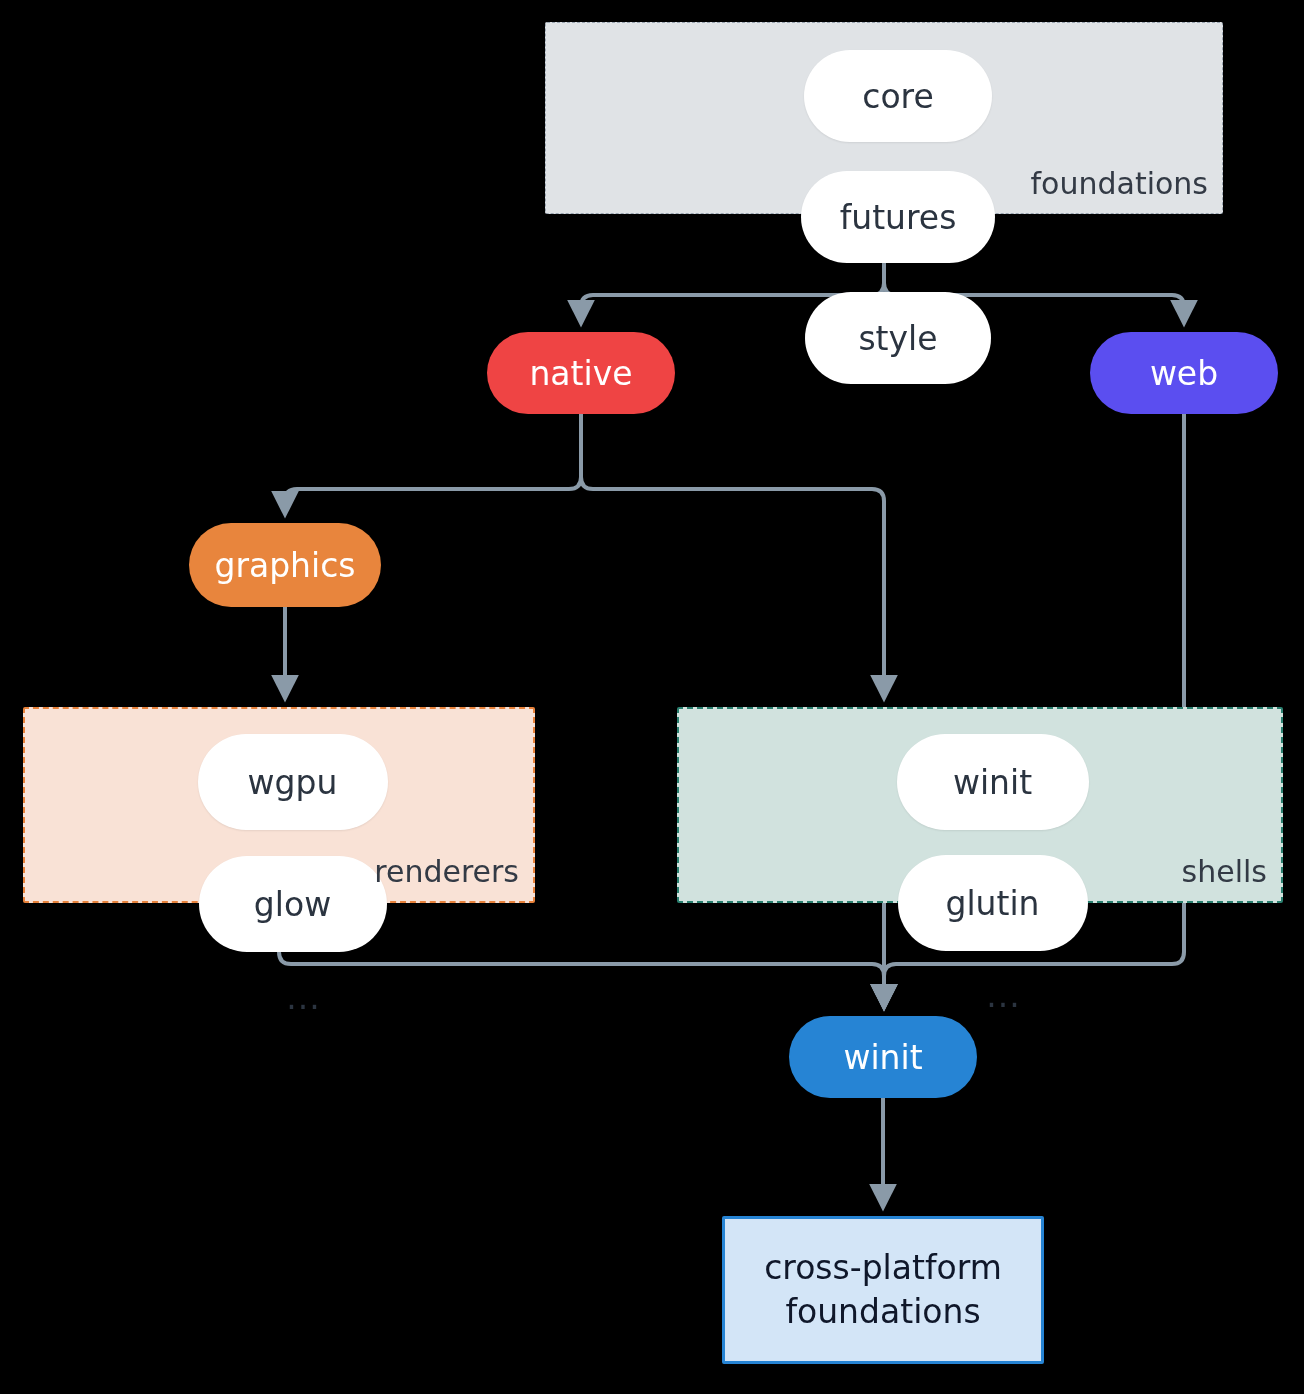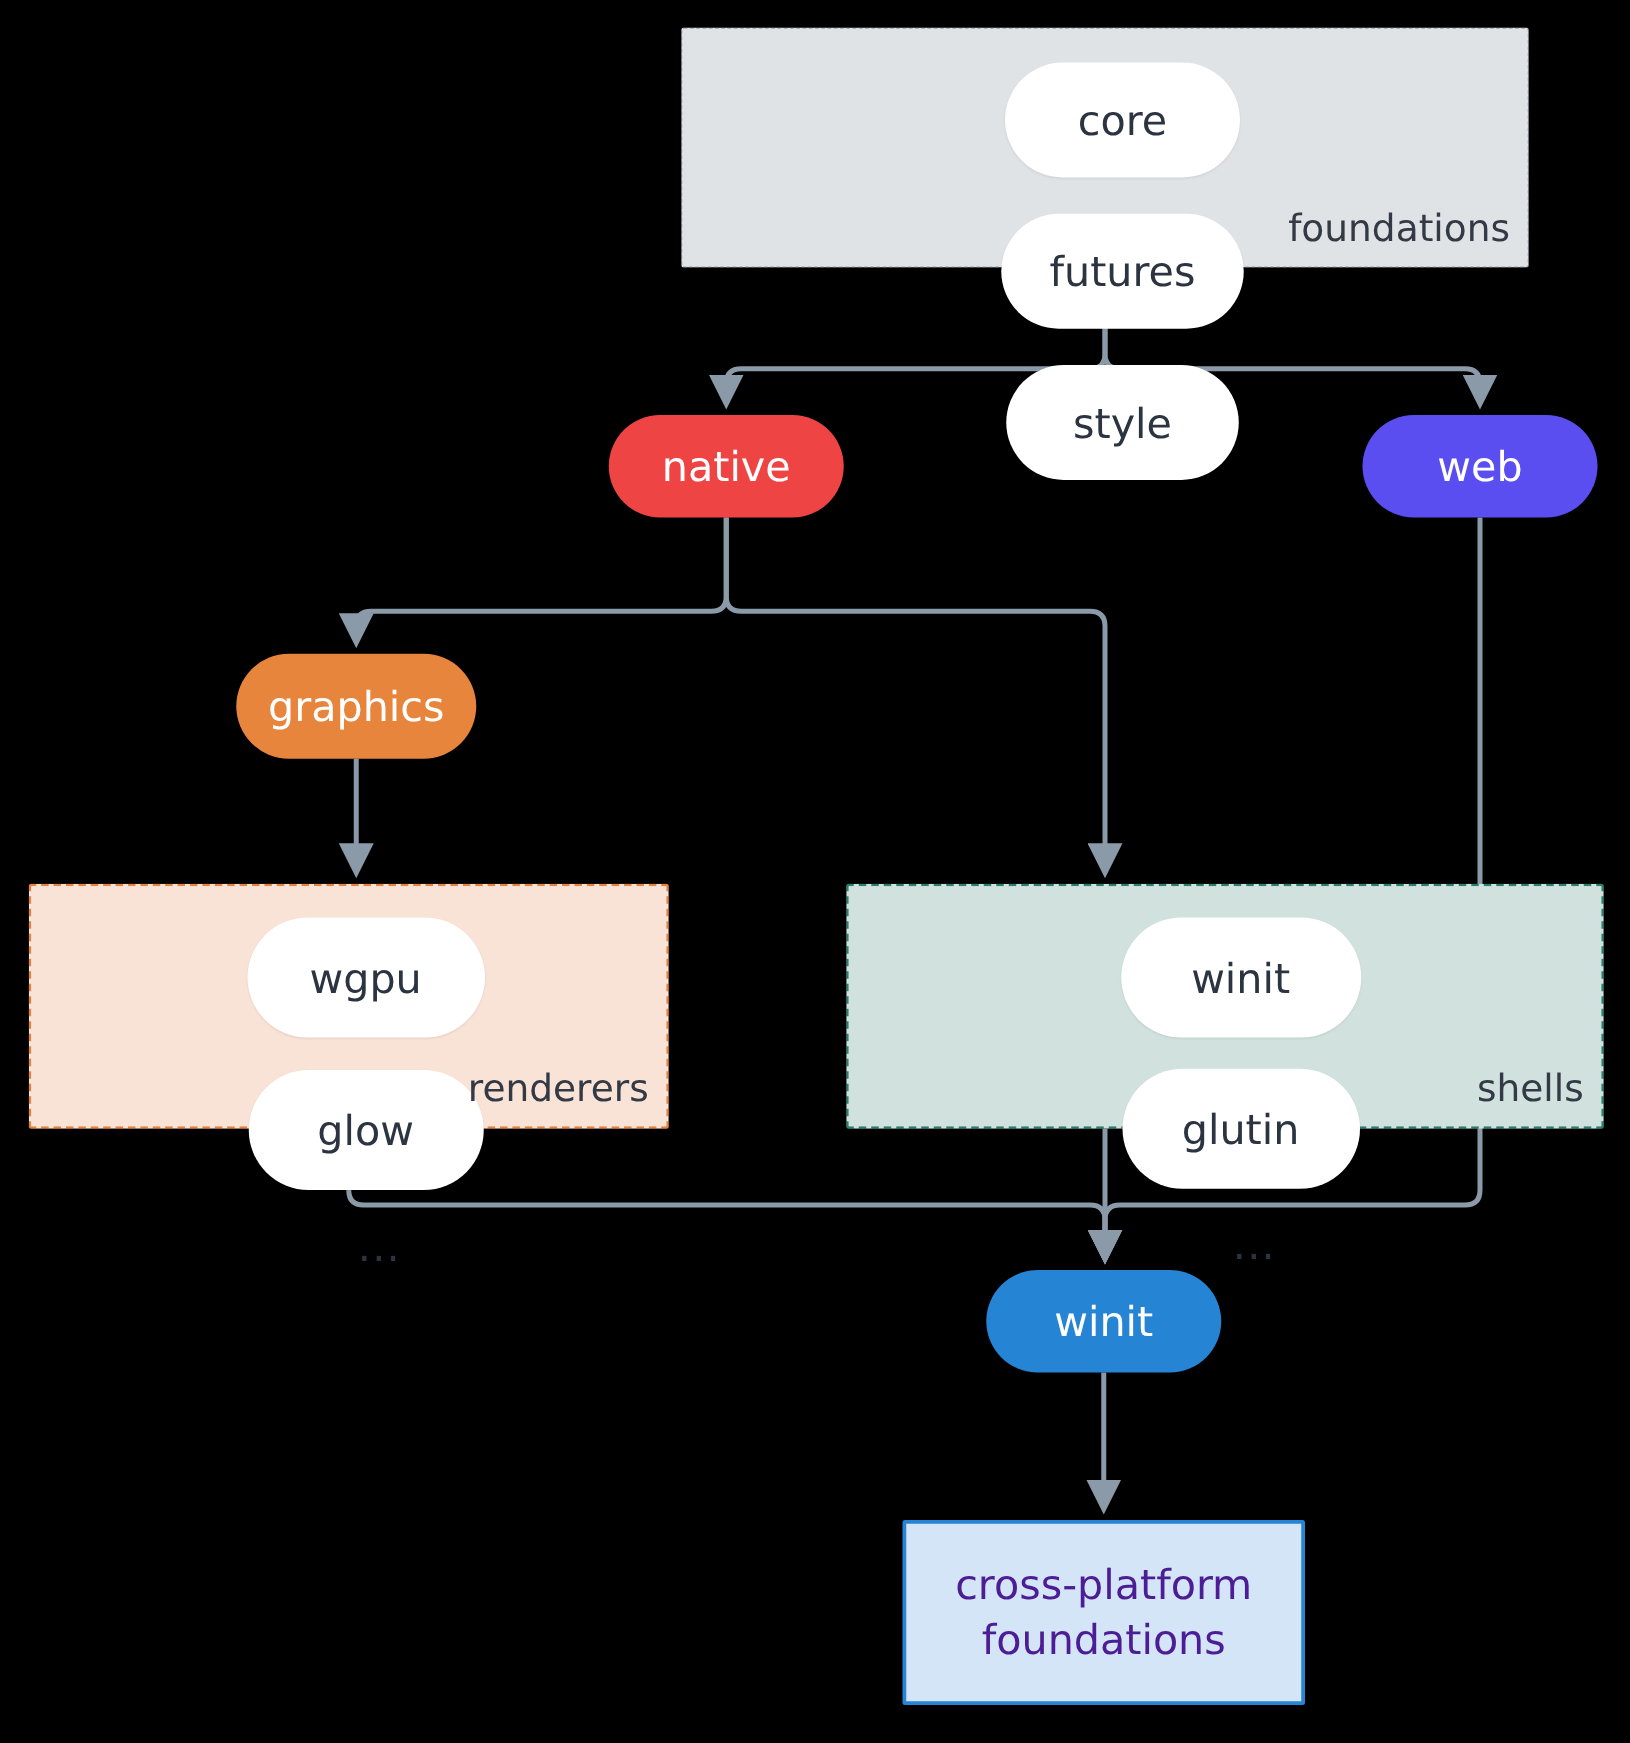--- a/index.html
+++ b/index.html
@@ -173,21 +173,21 @@
   }
 
   #node-application {
     left: 722px;
     top: 1216px;
     width: 322px;
     height: 148px;
     background: #d3e5f7;
     border: 3px solid #2684d4;
     border-radius: 2px;
-    color: #4c1d95;
+    color: #0f172a;
     font-size: 33px;
     flex-direction: column;
     line-height: 1.32;
     text-align: center;
   }
 </style>
 </head>
 <body>
 
 <div id="canvas">

